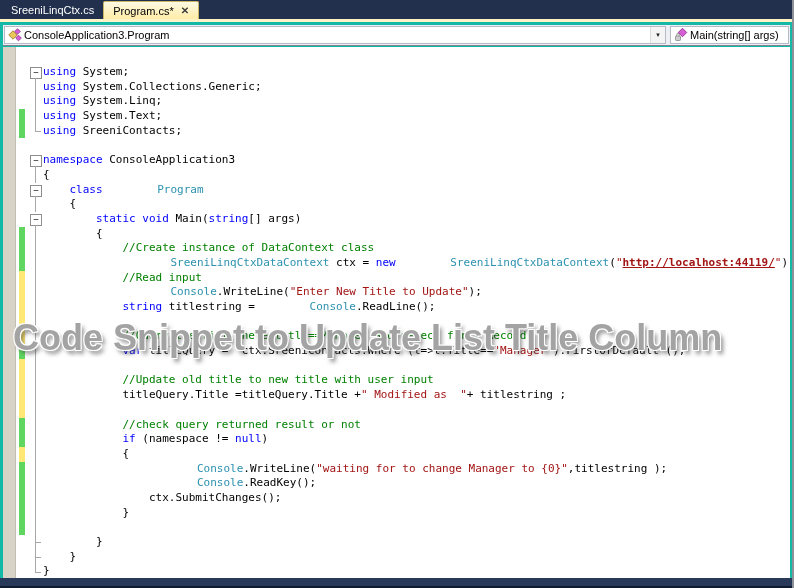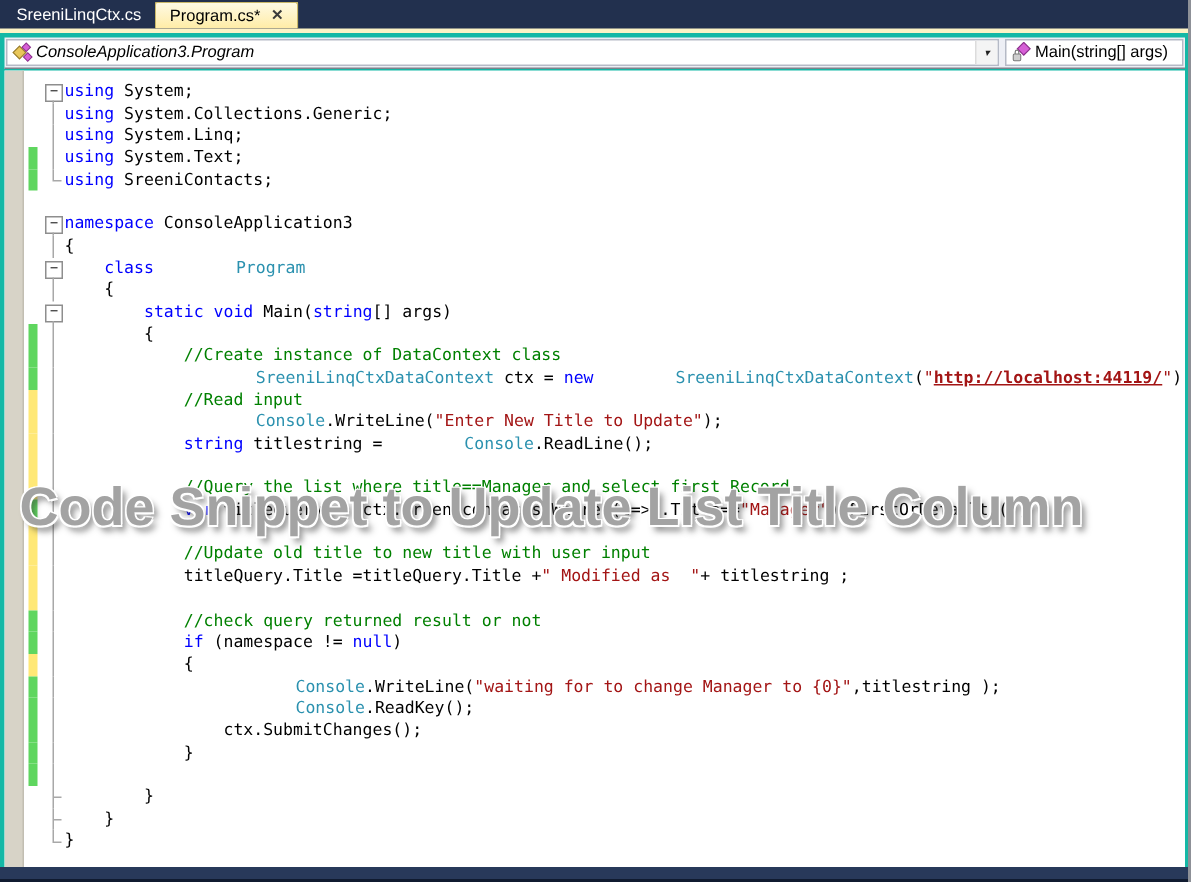--- a/index.html
+++ b/index.html
@@ -32,41 +32,41 @@
   .navbar {
     position:absolute; top:25px; left:3px; right:2px; height:21px;
     background:#edeff5; border-bottom:1px solid #7e828c;
     display:flex; align-items:stretch;
   }
   .combo {
     background:#fff; border:1px solid #b5bac6; margin:1px;
     display:flex; align-items:center; font-size:11px; color:#000;
     padding-left:3px; overflow:hidden; white-space:nowrap;
   }
-  .combo-left { flex:1;font-style:italic; }
+  .combo-left { flex:1; }
   .combo-right { width:119px; margin-left:3px; }
   .combo .label { padding-left:2px; }
   .dd-arrow {
     margin-left:auto; width:15px; align-self:stretch; display:flex;
     align-items:center; justify-content:center; font-size:7px; color:#222;
     border-left:1px solid #dcdcdc; background:#f4f4f4;
   }
   .mini-icon { width:14px; height:14px; flex:none; }
 
   
   .editor {
     position:absolute; top:47px; left:3px; right:2px; bottom:10px;
     background:#fff; overflow:hidden;
   }
   .indicator-margin {
     position:absolute; left:0; top:0; bottom:0; width:13px;
     background:#d7d3c7; border-right:1px solid #c2beb2;
   }
   .code-rows {
-    position:absolute; left:16px; top:7px; right:0;
+    position:absolute; left:16px; top:18px; right:0;
     font-family:"DejaVu Sans Mono", monospace; font-size:11px;
   }
   .code-row { display:flex; height:14.7px; align-items:stretch; }
   .chg { width:6px; flex:none; margin-right:4px; }
   .chg.g { background:#5fd65f; }
   .chg.y { background:#ffe876; }
   .fold { width:14px; flex:none; position:relative; }
   .fold.line::before, .fold.tee::before {
     content:""; position:absolute; left:6px; top:0; bottom:0;
     border-left:1px solid #a8a8a8;

